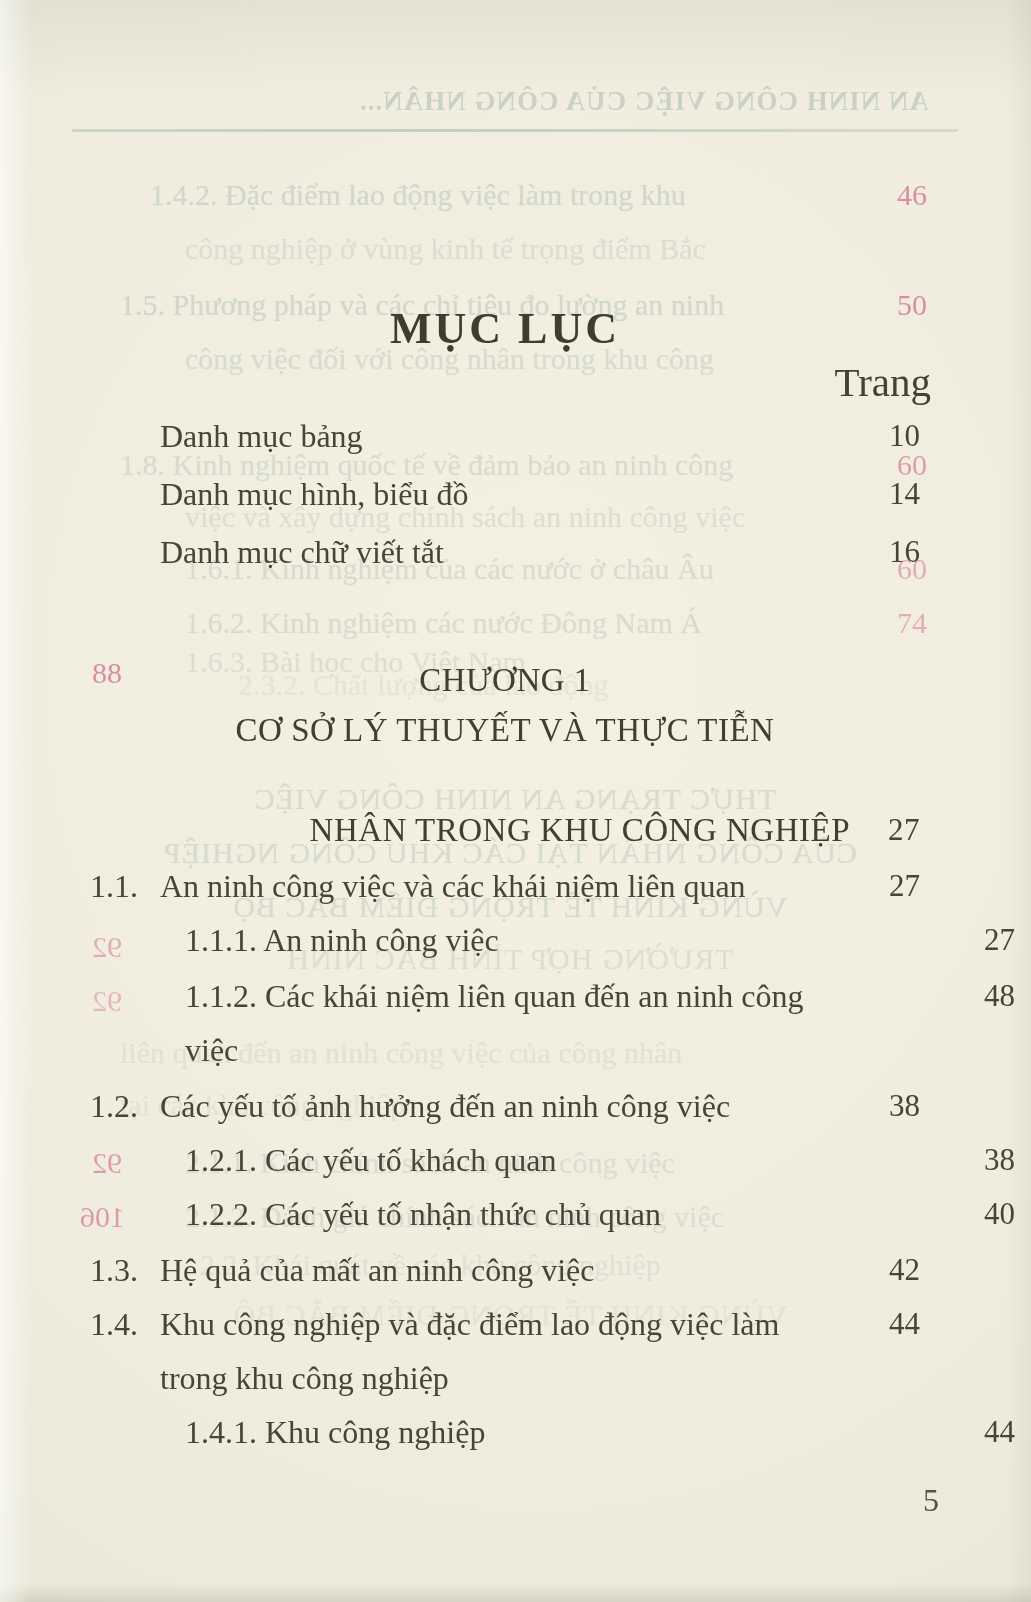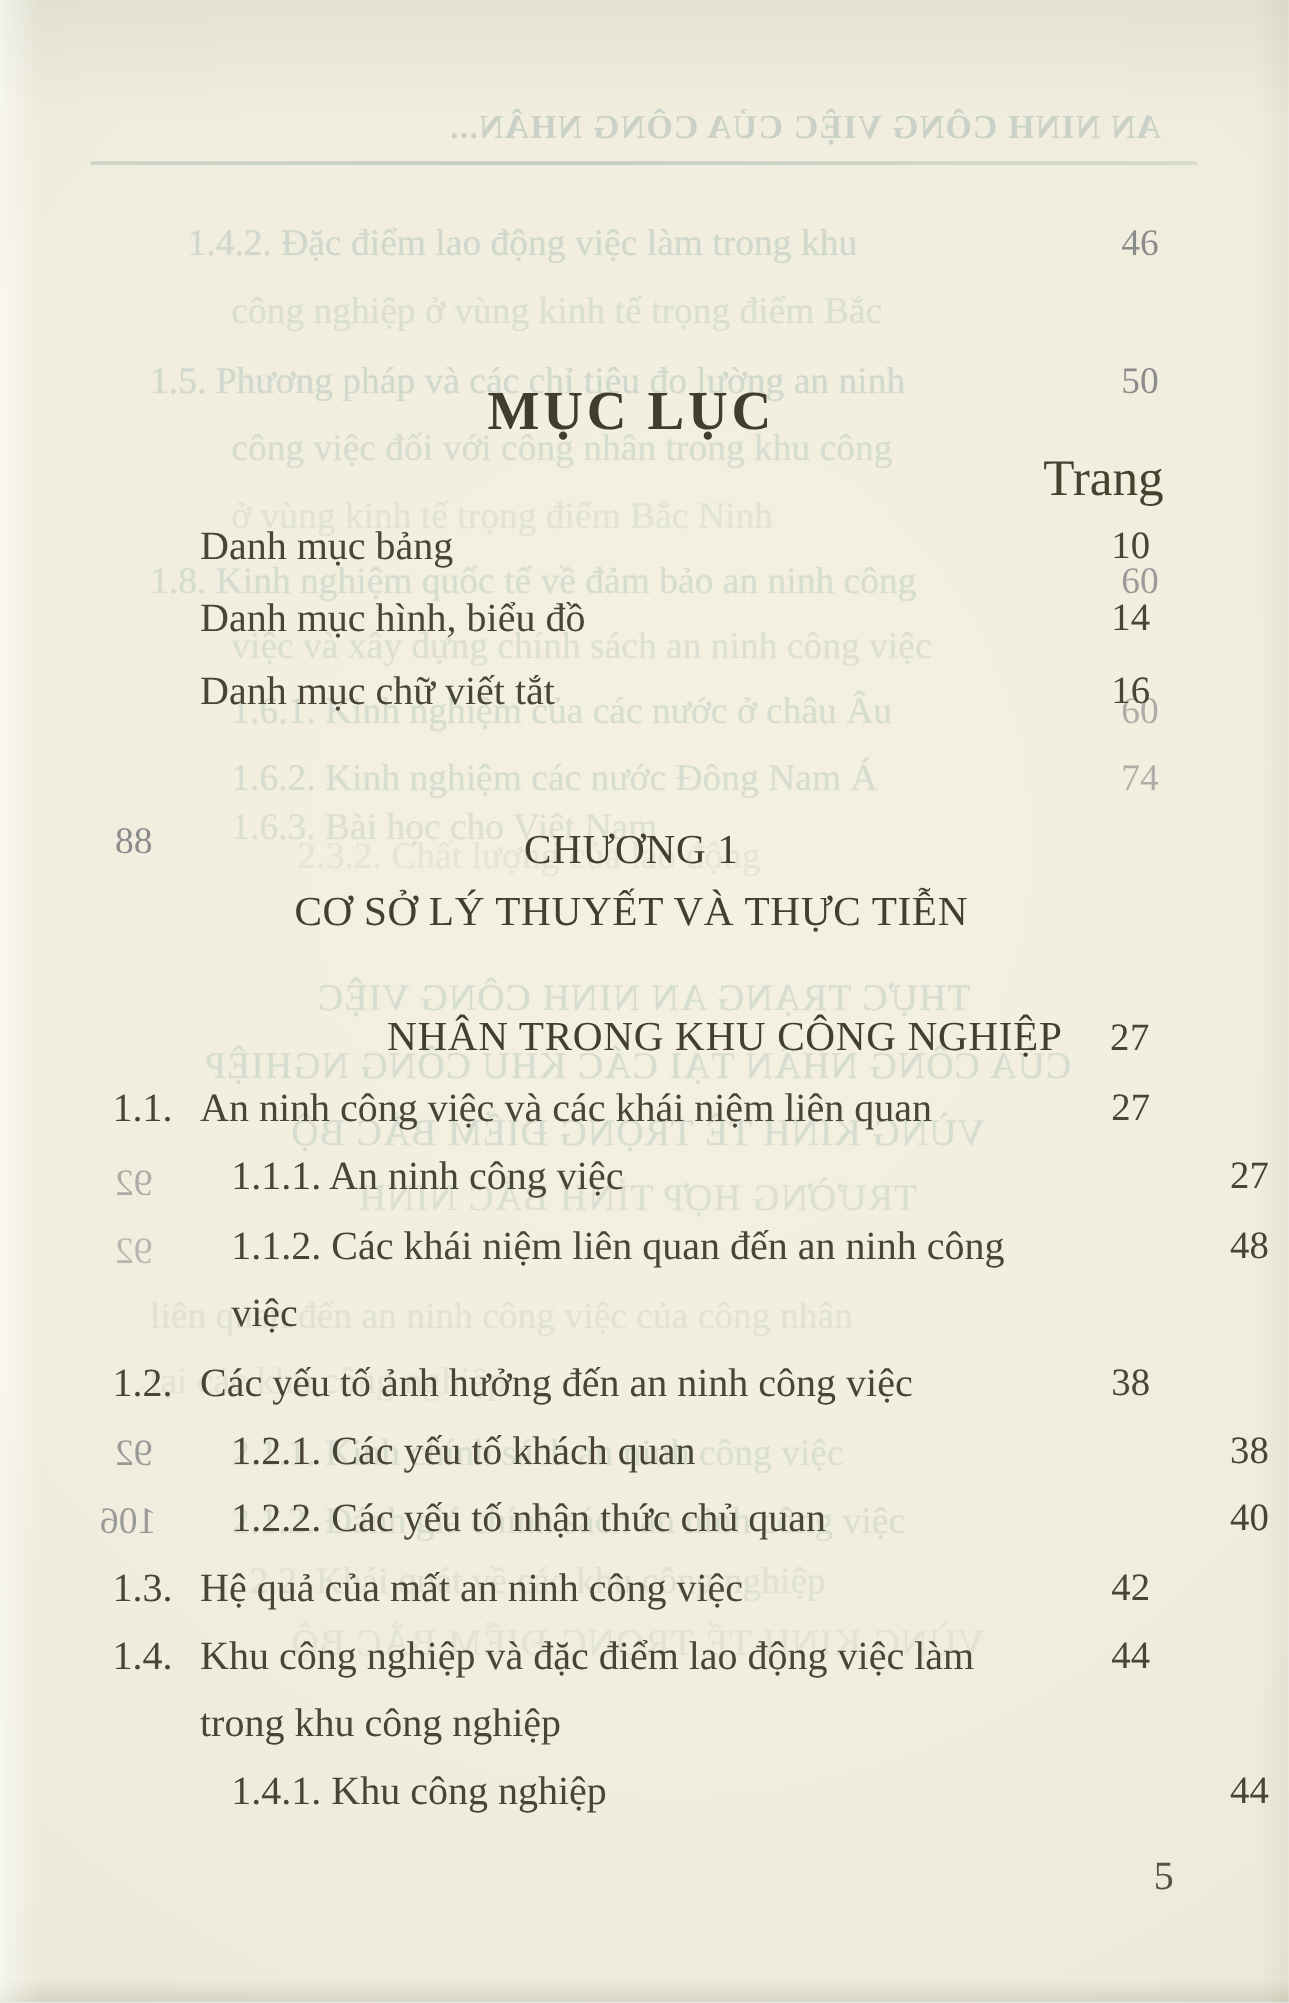--- a/index.html
+++ b/index.html
@@ -27,21 +27,21 @@
   .ghead{
     position:absolute;top:86px;left:330px;width:628px;text-align:center;
     color:#b3c2ba;font-size:27px;font-weight:bold;letter-spacing:1px;
     white-space:nowrap;opacity:.62;
   }
   .grule{
     position:absolute;top:129px;left:72px;width:886px;height:3px;
     background:linear-gradient(to right, rgba(148,168,162,.45), rgba(148,168,162,.6) 40%, rgba(148,168,162,.35));
     border-radius:2px;opacity:.8;
   }
-  .gnum{position:absolute;color:#0f172a;font-size:30px;}
+  .gnum{position:absolute;color:#be185d;font-size:30px;}
   .title{
     position:absolute;top:303px;left:90px;width:830px;text-align:center;
     font-size:44px;font-weight:bold;letter-spacing:3px;color:#3e3d2f;
   }
   .trang{position:absolute;top:358px;right:100px;font-size:41px;color:#45432f;}
   .row{position:absolute;left:90px;width:830px;font-size:32px;color:#484537;white-space:nowrap;}
   .row .pg{position:absolute;right:0;top:0;font-size:31px;}
   .front .lbl{margin-left:70px;}
   .lv1 .num{position:absolute;left:0;}
   .lv1 .lbl{margin-left:70px;}
@@ -69,21 +69,20 @@
 
     <div class="g o55" style="top:178px;left:150px;text-align:right;">1.4.2. Đặc điểm lao động việc làm trong khu</div>
     <div class="gnum o45" style="top:178px;right:104px;">46</div>
 
     <div class="g o38" style="top:232px;left:185px;">công nghiệp ở vùng kinh tế trọng điểm Bắc</div>
 
     <div class="g o55" style="top:288px;left:120px;">1.5. Phương pháp và các chỉ tiêu đo lường an ninh</div>
     <div class="gnum o45" style="top:288px;right:104px;">50</div>
 
     <div class="g o45" style="top:342px;left:185px;">công việc đối với công nhân trong khu công</div>
-    <div class="g o30" style="top:396px;left:185px;">ở vùng kinh tế trọng điểm Bắc Ninh</div>
 
     <div class="g o45" style="top:448px;left:120px;">1.8. Kinh nghiệm quốc tế về đảm bảo an ninh công</div>
     <div class="gnum o38" style="top:448px;right:104px;">60</div>
 
     <div class="g o38" style="top:500px;left:185px;">việc và xây dựng chính sách an ninh công việc</div>
 
     <div class="g o45" style="top:552px;left:185px;">1.6.1. Kinh nghiệm của các nước ở châu Âu</div>
     <div class="gnum o30" style="top:552px;right:104px;">60</div>
 
     <div class="g o45" style="top:606px;left:185px;">1.6.2. Kinh nghiệm các nước Đông Nam Á</div>

